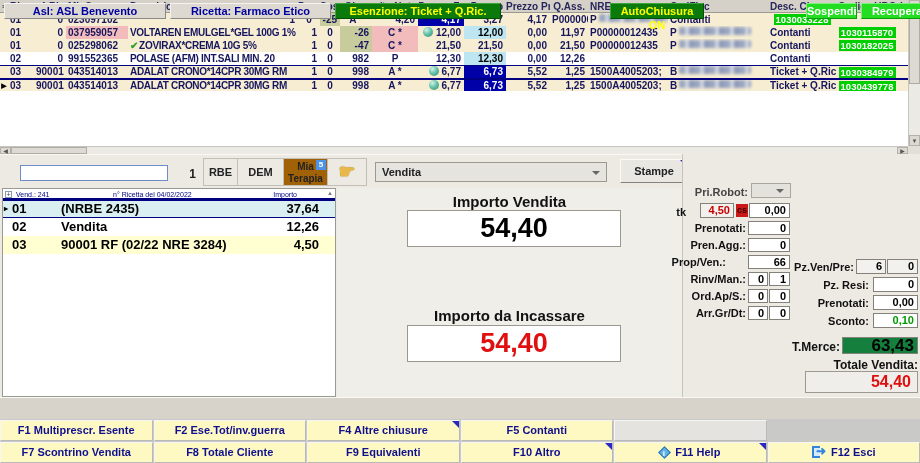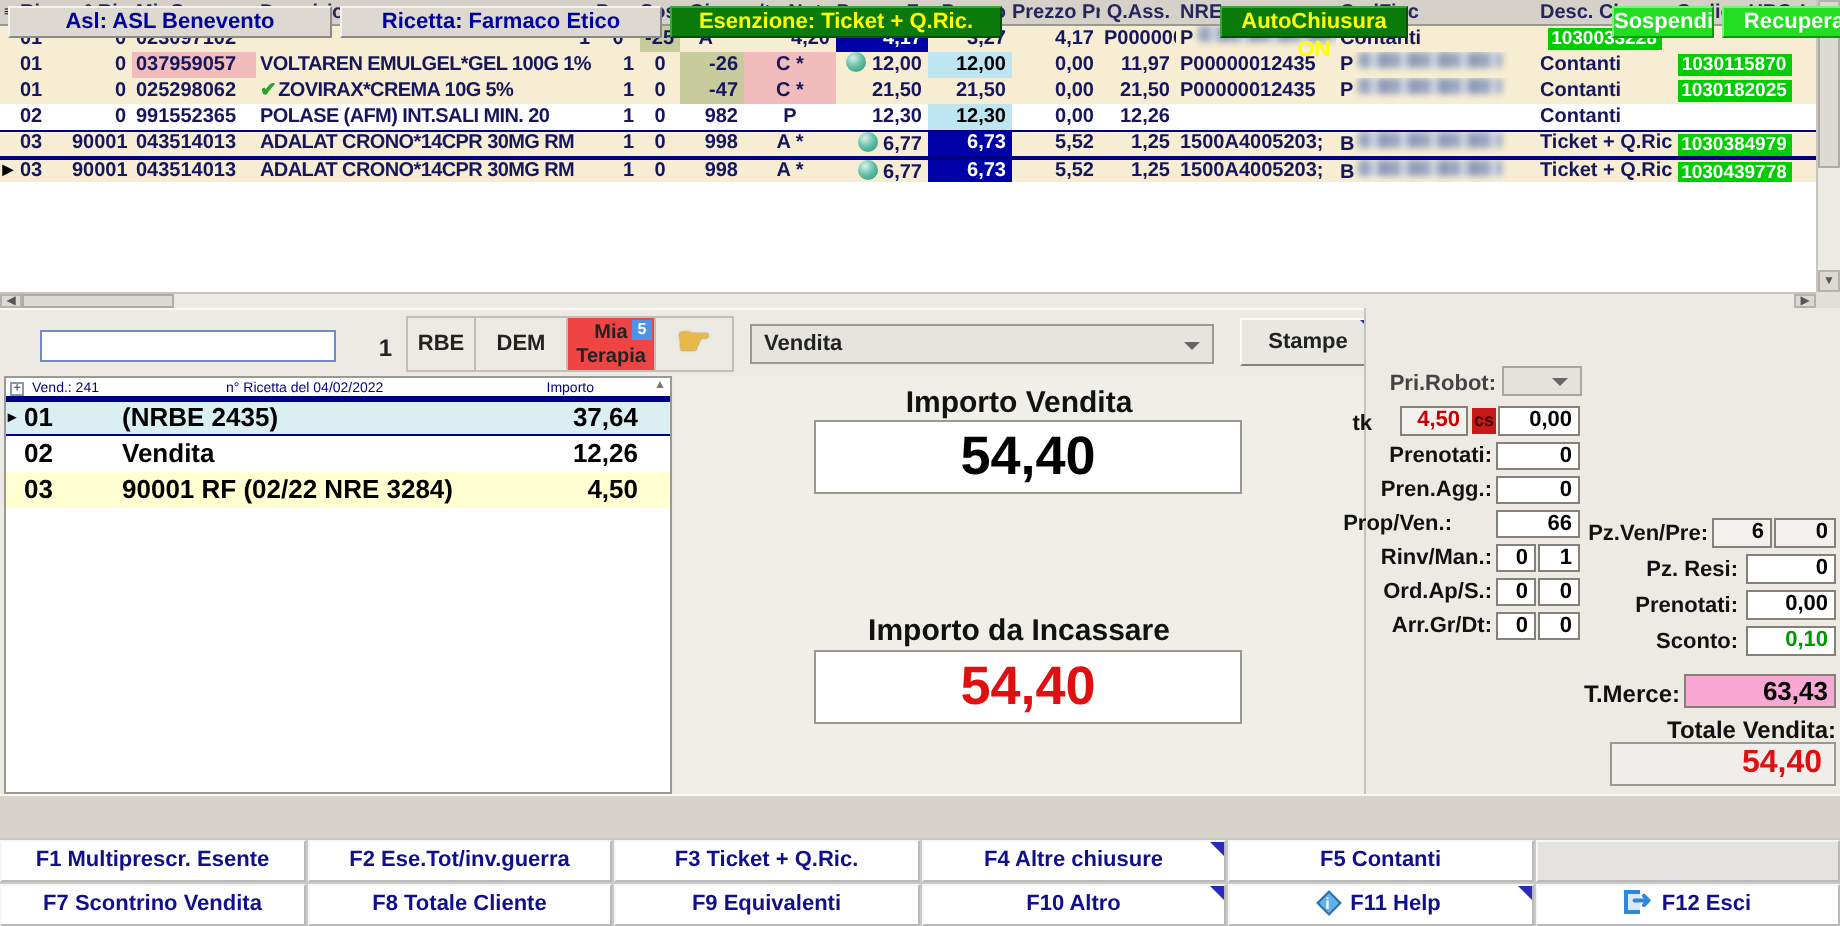--- a/index.html
+++ b/index.html
@@ -46,21 +46,21 @@
   .sb-corner { position:absolute; left:908px; top:146px; width:12px; height:8px; background:#E2DFD9; }
 
   
   .toolbar-bg { position:absolute; left:0; top:154px; width:920px; height:34px; background:#EDEAE4; border-top:1px solid #FAF8F4; }
   .code-input { position:absolute; left:20px; top:165px; width:148px; height:16px; border:1px solid #6E8CC8;
                 background:#fff; font-family:"Liberation Sans",sans-serif; font-size:11px; padding:0 3px; }
   .qty { position:absolute; left:172px; top:167px; width:24px; text-align:right; font-size:12px; font-weight:bold; color:#222; }
   .tb-cell { position:absolute; top:158px; height:28px; background:#EDEAE4; border:1px solid #C2BFB8; border-right:none;
              text-align:center; font-weight:bold; font-size:11px; color:#222; line-height:26px; }
   .tb-last { border-right:1px solid #C2BFB8; }
-  .mia { background:#ef4444; line-height:12px; padding-top:2px; font-size:10px; }
+  .mia { background:#a16207; line-height:12px; padding-top:2px; font-size:10px; }
   .mia-badge { position:absolute; top:1px; right:1px; width:10px; height:10px; background:#4D94E8; color:#fff;
                font-size:8px; line-height:10px; text-align:center; font-weight:bold; }
   .hand { font-size:19px; color:#E8B84B; line-height:26px; text-shadow:0 0 1px #9a7a20; }
   .combo { position:absolute; left:375px; top:162px; width:232px; height:20px; background:#E6E4DF; border:1px solid #9B988F;
            font-size:11px; font-weight:bold; color:#222; line-height:18px; padding-left:6px; }
   .combo .chev, .mini-combo .chev { position:absolute; right:6px; top:8px; width:0; height:0;
            border-left:4px solid transparent; border-right:4px solid transparent; border-top:4px solid #666; }
   .stampe { position:absolute; left:620px; top:159px; width:68px; height:24px; background:#E9E7E2; text-align:center;
             border:1px solid; border-color:#FBFAF7 #85827B #85827B #FBFAF7; font-size:11px; font-weight:bold; color:#222;
             line-height:22px; }
@@ -101,35 +101,35 @@
   .rlabel { position:absolute; font-size:11px; font-weight:bold; color:#111; text-align:right; white-space:nowrap; }
   .rlabel-gray { color:#444; }
   .rbox { position:absolute; background:#fff; border:1px solid #84817A; font-size:11px; font-weight:bold; color:#000;
           text-align:right; padding-right:3px; line-height:12px; }
   .rbox-gray { background:#F2F1EE; }
   .mini-combo { position:absolute; left:751px; top:183px; width:40px; height:15px; background:#E4E2DD; border:1px solid #A9A6A0; }
   .tk-val { color:#CC0000; }
   .cs-badge { position:absolute; left:736px; top:204px; width:12px; height:13px; background:#C81818; color:#3A0000;
               font-size:9px; font-weight:bold; text-align:center; line-height:13px; }
   .green-val { color:#009900; }
-  .tm-box { font-size:13px; line-height:15px; background:#f9a8d4; }
+  .tm-box { font-size:17px; line-height:15px; background:#15803d; }
   .tot-box { position:absolute; left:805px; top:371px; width:113px; height:22px; background:#EFEEEA; border:1px solid #9B988F;
              font-size:16px; font-weight:bold; color:#E01010; text-align:right; line-height:20px; padding-right:6px; }
 
   
   .statusbar { position:absolute; left:0; top:397px; width:920px; height:22px; background:#D7D3CB; border-top:1px solid #FAF8F4; }
   .sbtn { position:absolute; top:3px; height:16px; line-height:14px; font-size:11px; font-weight:bold; text-align:center;
           background:#DDD9D1; border:1px solid; border-color:#F5F3EF #8A8A8A #8A8A8A #F5F3EF; color:#0000A0; }
   .sbtn-green { background:#0A7A0A; color:#FFFF00; border-color:#3DA53D #045004 #045004 #3DA53D; }
   .sbtn-bright { background:#22DD22; color:#FFFFFF; border-color:#7FF07F #0A9A0A #0A9A0A #7FF07F; }
 
   
   .fkeys { position:absolute; left:0; top:419px; width:920px; height:44px; background:#C9C9C7; }
   .fkrow { height:22px; display:grid; grid-template-columns:repeat(6,1fr); gap:1px; padding-top:1px; }
-  .fkey { background:#ffffff; border:1px solid #B9B9B9; border-top-color:#F6F6F4; border-left-color:#F6F6F4;
+  .fkey { background:#fef9c3; border:1px solid #B9B9B9; border-top-color:#F6F6F4; border-left-color:#F6F6F4;
           text-align:center; font-size:11px; font-weight:bold; color:#10108E; line-height:18px; position:relative; white-space:nowrap; }
   .fkey-empty { background:#E4E3E0; }
   .info-icon { display:inline-block; width:9px; height:9px; background:#5FB3E8; border:1px solid #2E6FA8;
                transform:rotate(45deg); margin-right:6px; position:relative; top:0px; }
   .info-icon span { display:block; transform:rotate(-45deg); color:#fff; font-size:8px; line-height:9px; text-align:center; font-weight:bold; }
   .exit-icon { display:inline-block; position:relative; width:15px; height:12px; margin-right:4px; vertical-align:-2px; }
   .exit-door { position:absolute; left:0; top:0; width:8px; height:12px; border:2px solid #2E86E0; border-right:none; background:#D6EAFB; }
   .exit-arrow { position:absolute; left:4px; top:-4px; color:#2E86E0; font-size:12px; font-weight:bold; }
 </style>
 </head>
@@ -396,21 +396,20 @@
 <div class="sbtn" style="left:170px;width:161px;">Ricetta: Farmaco Etico</div>
 <div class="sbtn sbtn-green" style="left:335px;width:166px;">Esenzione: Ticket + Q.Ric.</div>
 <div class="sbtn sbtn-green" style="left:610px;width:94px;">AutoChiusura ON</div>
 <div class="sbtn sbtn-bright" style="left:806px;width:51px;">Sospendi</div>
 <div class="sbtn sbtn-bright" style="left:861px;width:72px;">Recupera</div>
 
 <div class="fkeys">
   <div class="fkrow" id="fkrow1">
       <div class="fkey"><span>F1 Multiprescr. Esente</span></div>
       <div class="fkey"><span>F2 Ese.Tot/inv.guerra</span></div>
-      <div class="fkey"><span>F3 Ticket + Q.Ric.</span></div>
       <div class="fkey"><span>F4 Altre chiusure</span><span class="dogear"></span></div>
       <div class="fkey"><span>F5 Contanti</span></div>
       <div class="fkey fkey-empty"><span></span></div>
     </div>
   <div class="fkrow" id="fkrow2">
       <div class="fkey"><span>F7 Scontrino Vendita</span></div>
       <div class="fkey"><span>F8 Totale Cliente</span></div>
       <div class="fkey"><span>F9 Equivalenti</span></div>
       <div class="fkey"><span>F10 Altro</span><span class="dogear"></span></div>
       <div class="fkey"><span class="info-icon"><span>i</span></span><span>F11 Help</span><span class="dogear"></span></div>

